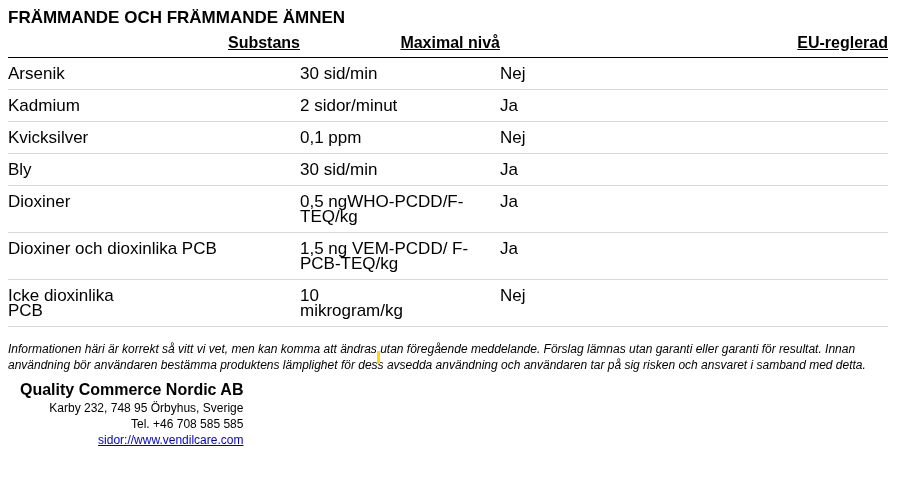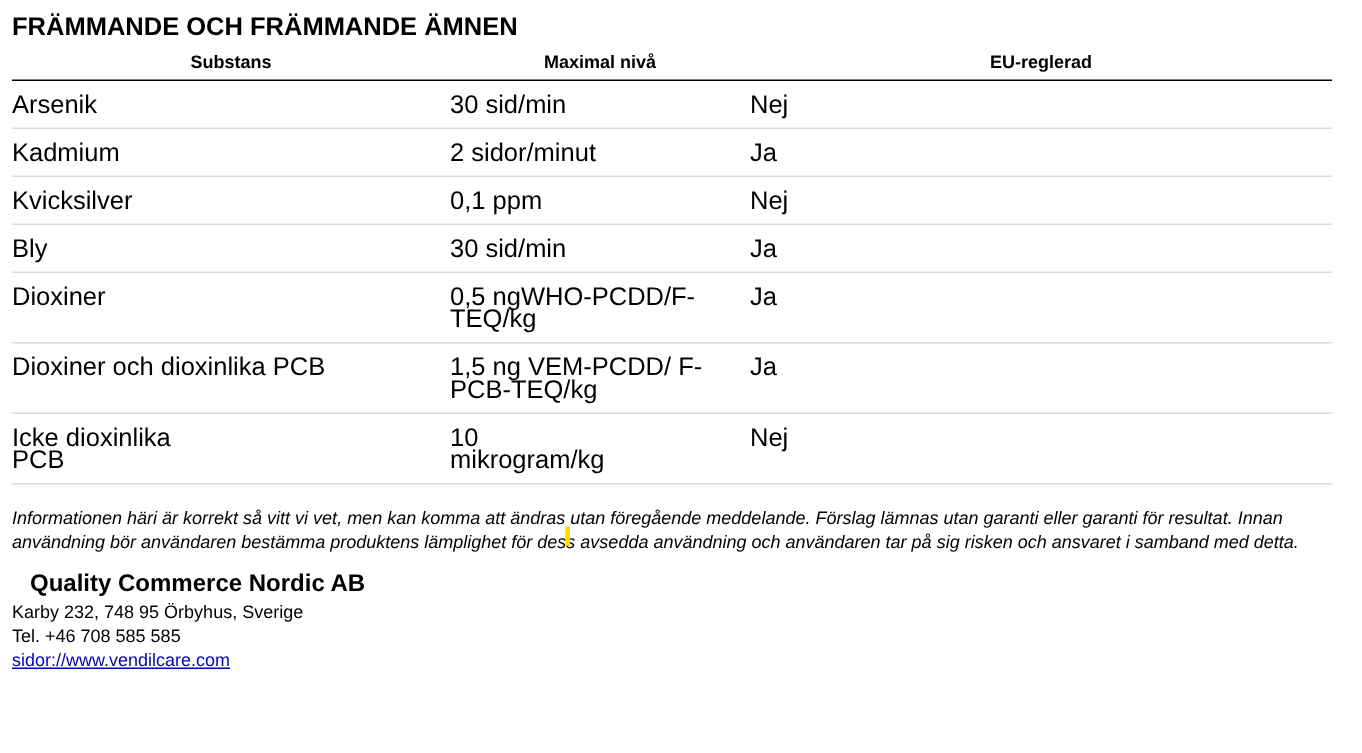--- a/index.html
+++ b/index.html
@@ -33,26 +33,27 @@
   table.substance-table {
     border-collapse: collapse;
     width: 880px;
     table-layout: fixed;
     font-size: 12px;
   }
   table.substance-table col.c1 { width: 292px; }
   table.substance-table col.c2 { width: 200px; }
   table.substance-table col.c3 { width: 388px; }
   table.substance-table th {
-    text-align: center;
+    text-align: right;
     font-weight: bold;
-    font-size: 12px;
+    font-size: 16px;
     padding: 4px 0 5px 0;
     vertical-align: top;
     border-bottom: 1px solid #000000;
+    text-decoration: underline;
   }
   table.substance-table td {
     text-align: left;
     font-weight: normal;
     font-size: 17px;
     padding: 8px 0 8px 0;
     vertical-align: top;
     border-bottom: 1px solid #d9d9d9;
     line-height: 15px;
   }
@@ -89,20 +90,21 @@
   }
   .footer .company {
     font-weight: bold;
     font-size: 16px;
     line-height: 17px;
     margin-bottom: 2px;
     margin-left: 12px;
   }
   .footer .line {
     line-height: 16px;
+    text-align: right;
   }
   .footer a {
     color: #0000cc;
     text-decoration: underline;
   }
 </style>
 </head>
 <body>
 
 <div class="page">

